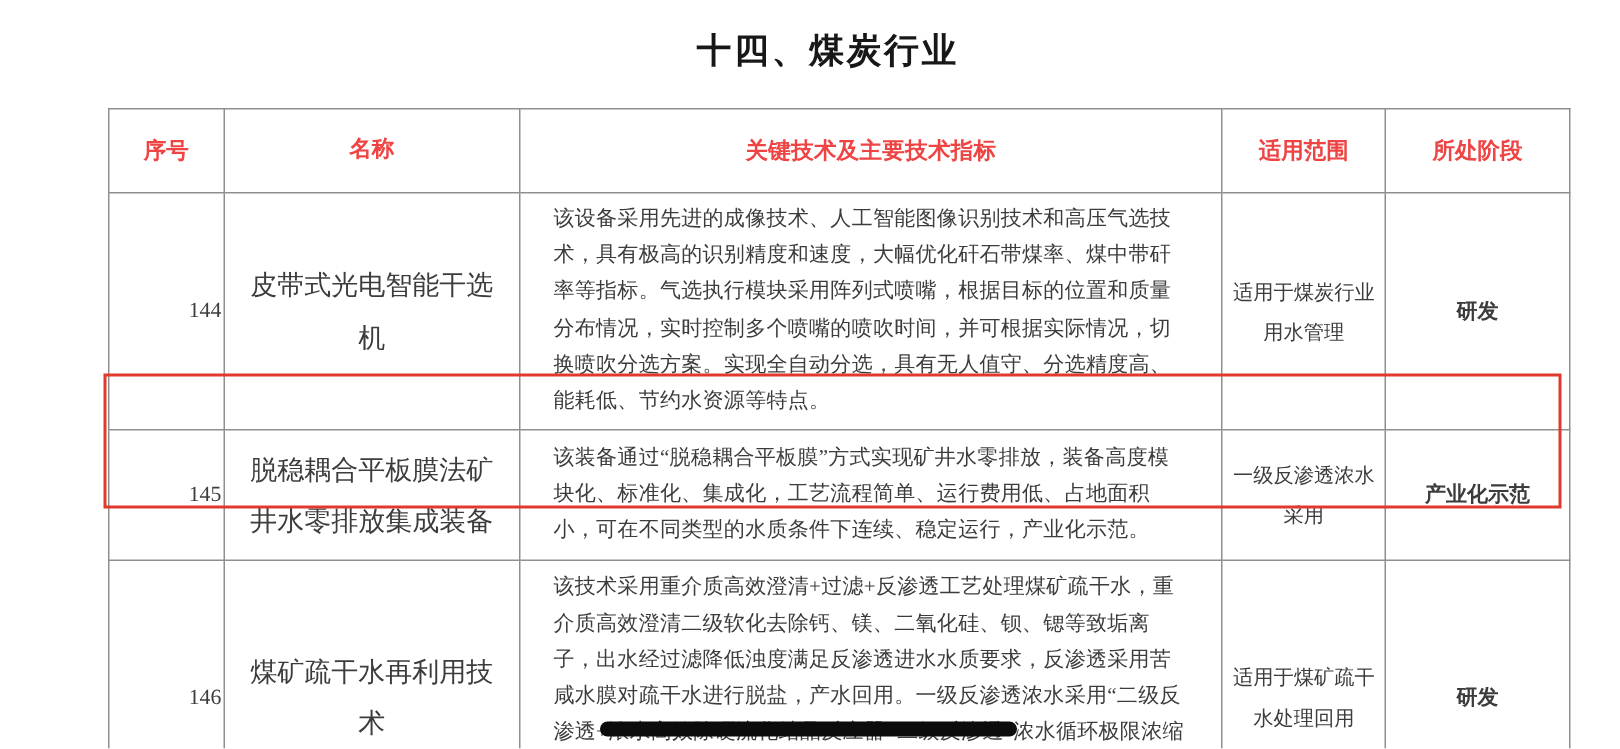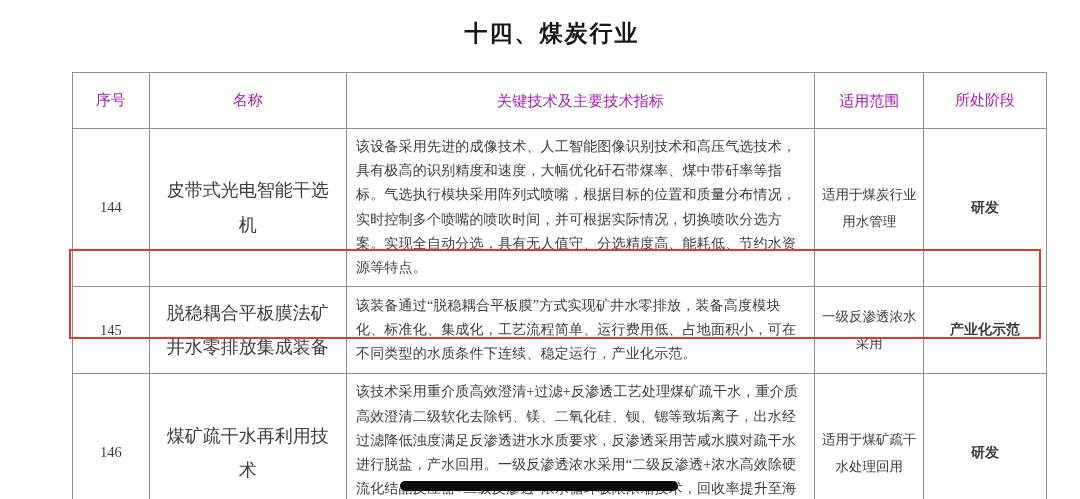--- a/index.html
+++ b/index.html
@@ -34,28 +34,28 @@
     table-layout: fixed;
   }
   .tech-table th, .tech-table td {
     border: 1px solid #8f8f8f;
     vertical-align: middle;
     box-sizing: border-box;
   }
   .tech-table th {
     font-family: "Liberation Sans", "DejaVu Sans", sans-serif;
     font-size: 15px;
-    font-weight: normal;
-    color: #a21caf;
+    font-weight: bold;
+    color: #ef4444;
     text-align: center;
     height: 56px;
   }
-  .c-seq   { width: 76px;  text-align: center; font-size: 14.5px; }
+  .c-seq   { width: 76px;  text-align: right; font-size: 14.5px; }
   .c-name  { width: 196px; text-align: center; font-size: 18px; padding: 4px 12px; line-height: 1.9; }
-  .c-tech  { width: 465px; text-align: left;   font-size: 14px; padding: 6px 9px; line-height: 1.73; letter-spacing: 0.2px; margin-left: 24px; }
+  .c-tech  { width: 465px; text-align: left;   font-size: 14px; padding: 6px 22px; line-height: 1.73; letter-spacing: 0.2px; margin-left: 24px; }
   .c-scope { width: 108px; text-align: center; font-size: 13.5px; padding: 4px 6px; line-height: 2.0; }
   .c-stage { width: 122px; text-align: center; font-size: 14px; font-weight: bold; }
   tr.r0 { height: 123px; }
   tr.r1 { height: 87px; }
   tr.r2 { height: 146px; }
   .highlight-box {
     position: absolute;
     left: 69px;
     top: 249px;
     width: 972px;

